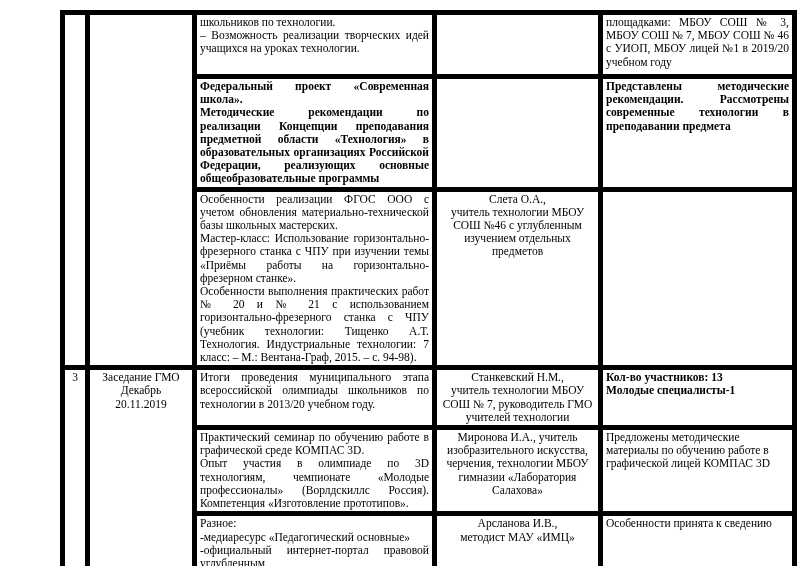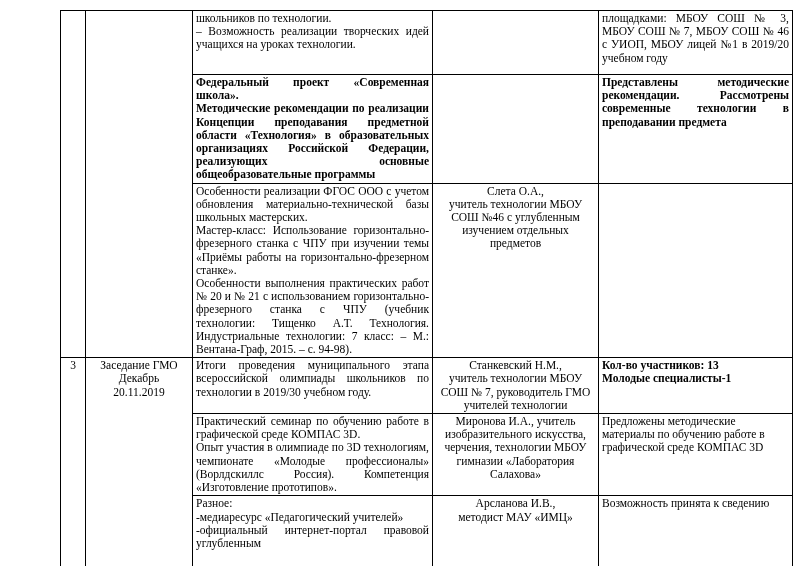--- a/index.html
+++ b/index.html
@@ -8,21 +8,21 @@
     width:800px; height:566px; overflow:hidden;
     font-family:"Liberation Serif", serif;
     color:#000000;
   }
   .page { position:relative; width:800px; height:566px; background:#ffffff; overflow:hidden; }
   table.doc {
     position:absolute; left:60px; top:10px; width:732px;
     border-collapse:collapse; table-layout:fixed;
   }
   td {
-    border:1px solid #000000;
+    border:5px solid #000000;
     vertical-align:top;
     padding:1px 3px 1px 3px;
     font-size:11.5px;
     line-height:13.2px;
     overflow:hidden;
     word-wrap:break-word;
   }
   .col-num   { width:25px; }
   .col-meet  { width:107px; }
   .col-cont  { width:240px; }
@@ -92,55 +92,55 @@
       <tr style="height:52px;">
         <td rowspan="3" class="numcell">
           <p>3</p>
         </td>
         <td rowspan="3" class="meetcell">
           <p>Заседание ГМО</p>
           <p>Декабрь</p>
           <p>20.11.2019</p>
         </td>
         <td class="content">
-          <p>Итоги проведения муниципального этапа всероссийской олимпиады школьников по технологии в 2019/30 учебном году.</p>
+          <p>Итоги проведения муниципального этапа всероссийской олимпиады школьников по технологии в 2013/20 учебном году.</p>
         </td>
         <td class="speaker">
           <p>Станкевский Н.М.,</p>
           <p>учитель технологии МБОУ СОШ № 7, руководитель ГМО учителей технологии</p>
         </td>
         <td class="result left">
           <p class="bold">Кол-во участников: 13</p>
           <p class="bold">Молодые специалисты-1</p>
         </td>
       </tr>
 
       <tr style="height:79px;">
         <td class="content">
           <p>Практический семинар по обучению работе в графической среде КОМПАС 3D.</p>
           <p>Опыт участия в олимпиаде по 3D технологиям, чемпионате «Молодые профессионалы» (Ворлдскиллс Россия). Компетенция «Изготовление прототипов».</p>
         </td>
         <td class="speaker">
           <p>Миронова И.А., учитель изобразительного искусства, черчения, технологии МБОУ гимназии «Лаборатория Салахова»</p>
         </td>
         <td class="result left">
-          <p>Предложены методические материалы по обучению работе в графической среде КОМПАС 3D</p>
+          <p>Предложены методические материалы по обучению работе в графической лицей КОМПАС 3D</p>
         </td>
       </tr>
 
       <tr style="height:93px;margin-left:28px;">
         <td class="content">
           <p>Разное:</p>
-          <p>-медиаресурс «Педагогический учителей»</p>
+          <p>-медиаресурс «Педагогический основные»</p>
           <p>-официальный интернет-портал правовой углубленным</p>
         </td>
         <td class="speaker">
           <p>Арсланова И.В.,</p>
           <p>методист МАУ «ИМЦ»</p>
         </td>
         <td class="result left">
-          <p>Возможность принята к сведению</p>
+          <p>Особенности принята к сведению</p>
         </td>
       </tr>
 
     </tbody>
   </table>
 </div>
 
 </body></html>

